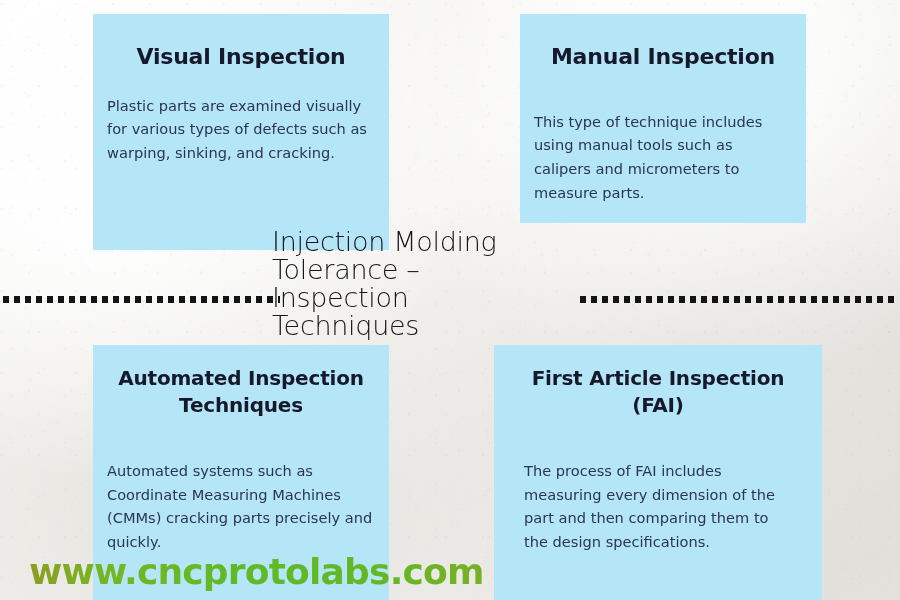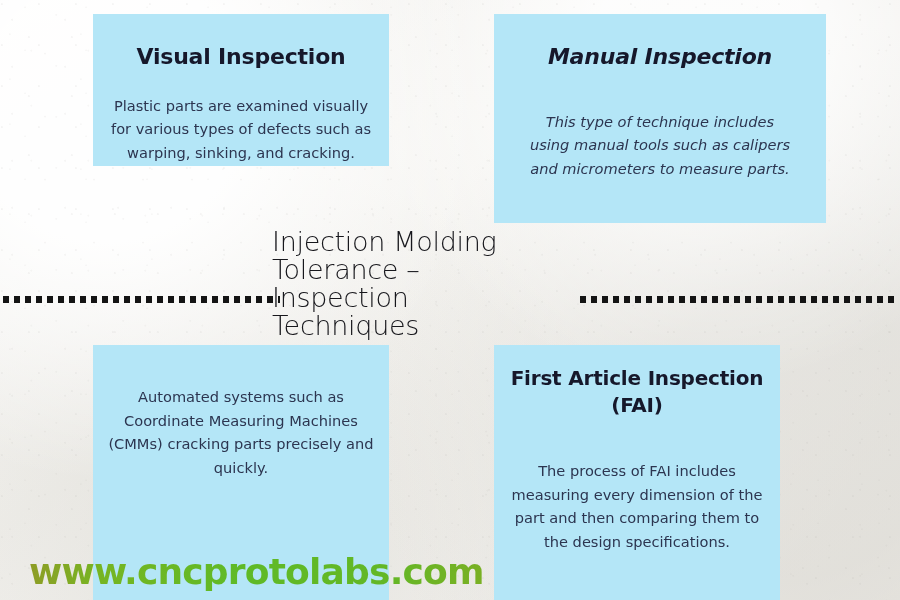--- a/index.html
+++ b/index.html
@@ -55,24 +55,24 @@
   
   .card {
     position: absolute;
     background: #b4e6f7;
     padding: 0 14px;
     display: flex;
     flex-direction: column;
     align-items: center;
   }
 
-  .card-tl { left: 93px;  top: 14px;  width: 296px; height: 152px; }
-  .card-tr { left: 494px; top: 14px;  width: 332px; height: 209px; font-style: italic; }
+  .card-tl { left: 93px;  top: 14px;  width: 296px; height: 236px; }
+  .card-tr { left: 520px; top: 14px;  width: 286px; height: 209px; }
   .card-bl { left: 93px;  top: 345px; width: 296px; height: 255px; }
-  .card-br { left: 494px; top: 345px; width: 286px; height: 255px; }
+  .card-br { left: 494px; top: 345px; width: 328px; height: 255px; }
 
   .card-title {
     font-family: "DejaVu Sans", sans-serif;
     font-weight: 700;
     font-size: 21px;
     line-height: 1.35;
     color: #16182b;
     text-align: center;
     letter-spacing: -0.2px;
   }
@@ -82,21 +82,21 @@
 
   .card-bl .card-title,
   .card-br .card-title { margin-top: 20px; font-size: 20px; }
 
   .card-body {
     font-family: "DejaVu Sans", sans-serif;
     font-weight: 400;
     font-size: 14.6px;
     line-height: 1.62;
     color: #2c3550;
-    text-align: center;
+    text-align: left;
     max-width: 268px;
   }
 
   .card-tl .card-body { margin-top: 22px; }
   .card-tr .card-body { margin-top: 38px; max-width: 262px; }
   .card-bl .card-body { margin-top: 40px; }
   .card-br .card-body { margin-top: 40px; max-width: 268px; }
 
   
   #center-title {
@@ -153,20 +153,21 @@
     <div class="card-title">Visual Inspection</div>
     <div class="card-body">Plastic parts are examined visually for various types of defects such as warping, sinking, and cracking.</div>
   </div>
 
   <div class="card card-tr">
     <div class="card-title">Manual Inspection</div>
     <div class="card-body">This type of technique includes using manual tools such as calipers and micrometers to measure parts.</div>
   </div>
 
   <div class="card card-bl">
+    <div class="card-title">Automated Inspection Techniques</div>
     <div class="card-body">Automated systems such as Coordinate Measuring Machines (CMMs) cracking parts precisely and quickly.</div>
   </div>
 
   <div class="card card-br">
     <div class="card-title">First Article Inspection (FAI)</div>
     <div class="card-body">The process of FAI includes measuring every dimension of the part and then comparing them to the design specifications.</div>
   </div>
 
   <div class="dotted-rule" id="dotted-left"></div>
   <div class="dotted-rule" id="dotted-right"></div>

